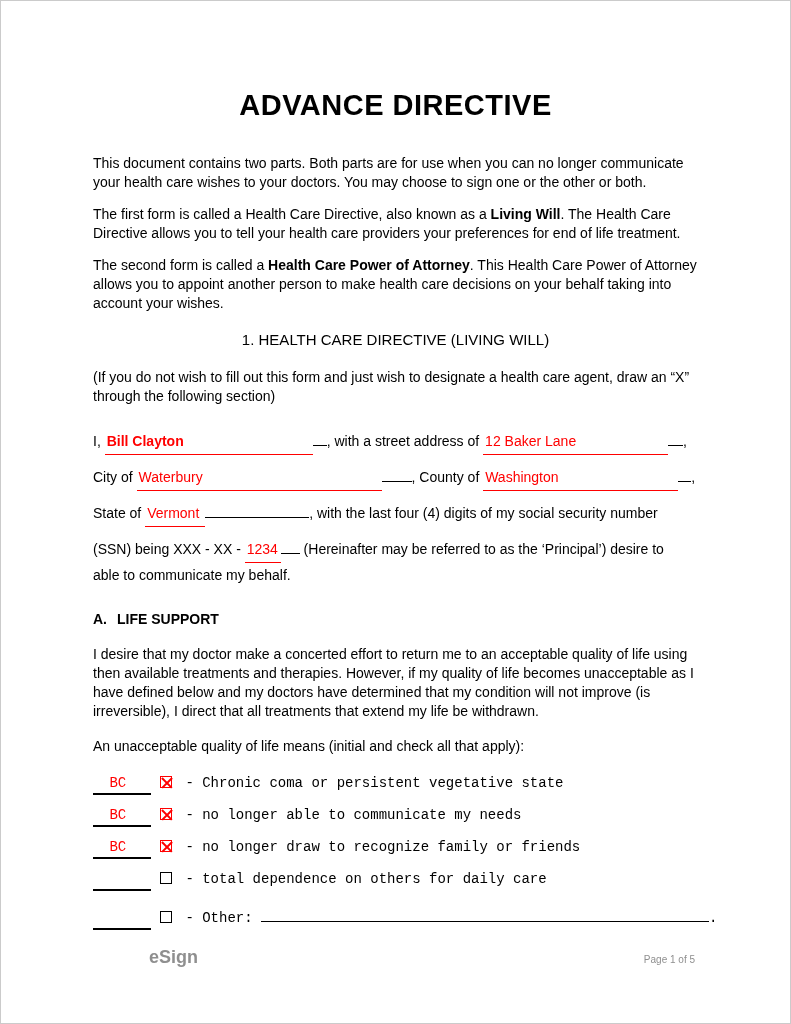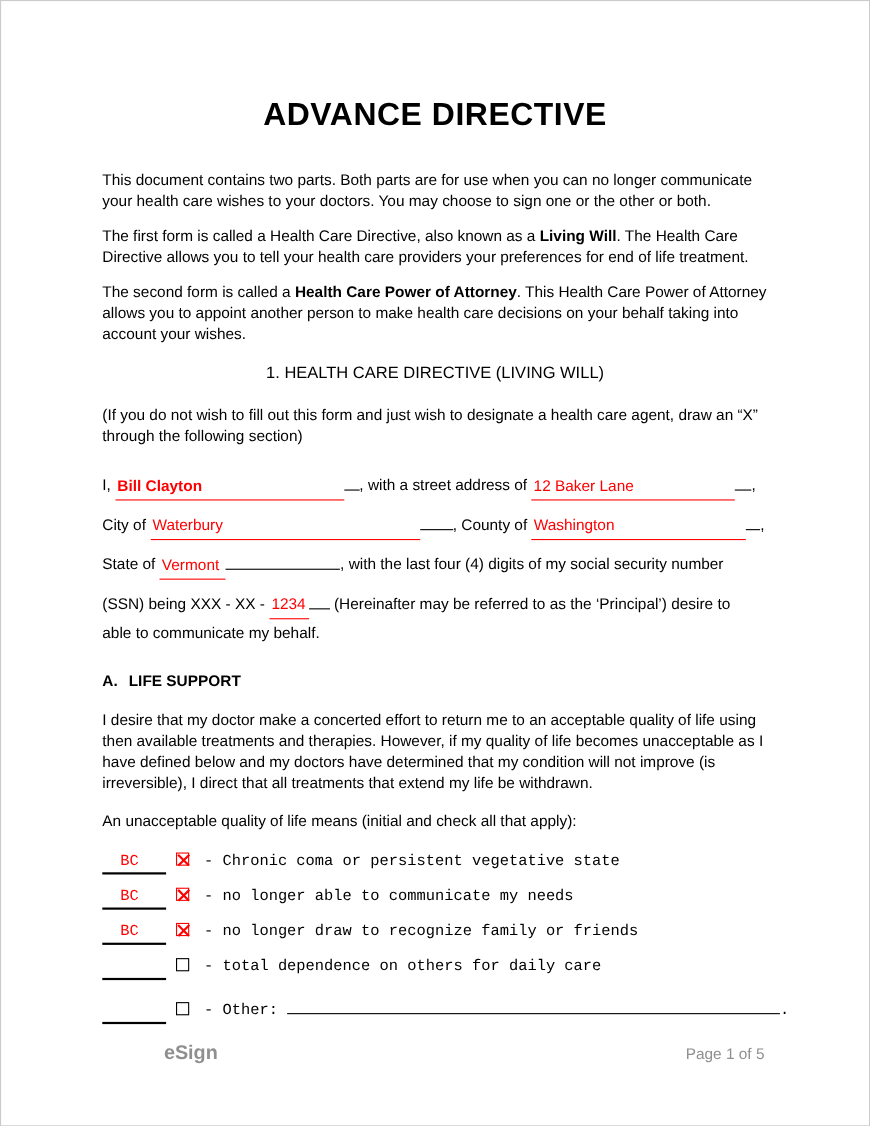--- a/index.html
+++ b/index.html
@@ -82,21 +82,21 @@
   .cb.checked::before { transform:rotate(45deg); }
   .cb.checked::after  { transform:rotate(-45deg); }
 
   .footer {
     position:absolute; left:100px; right:95px; top:946px;
     display:flex; justify-content:space-between; align-items:baseline;
     color:var(--gray,#8f8f8f);
     margin-left:48px;
   }
   .brand { font-size:18px; font-weight:bold; color:var(--gray,#8f8f8f); }
-  .page-num { font-size:14px; color:var(--gray,#8f8f8f); }
+  .page-num { font-size:10px; color:var(--gray,#8f8f8f); }
 </style>
 </head>
 <body>
 
 <div class="page">
   <div class="content">
 
     <h1 class="doc-title">ADVANCE DIRECTIVE</h1>
 
     <p class="body">This document contains two parts. Both parts are for use when you can no longer communicate your health care wishes to your doctors. You may choose to sign one or the other or both.</p>

